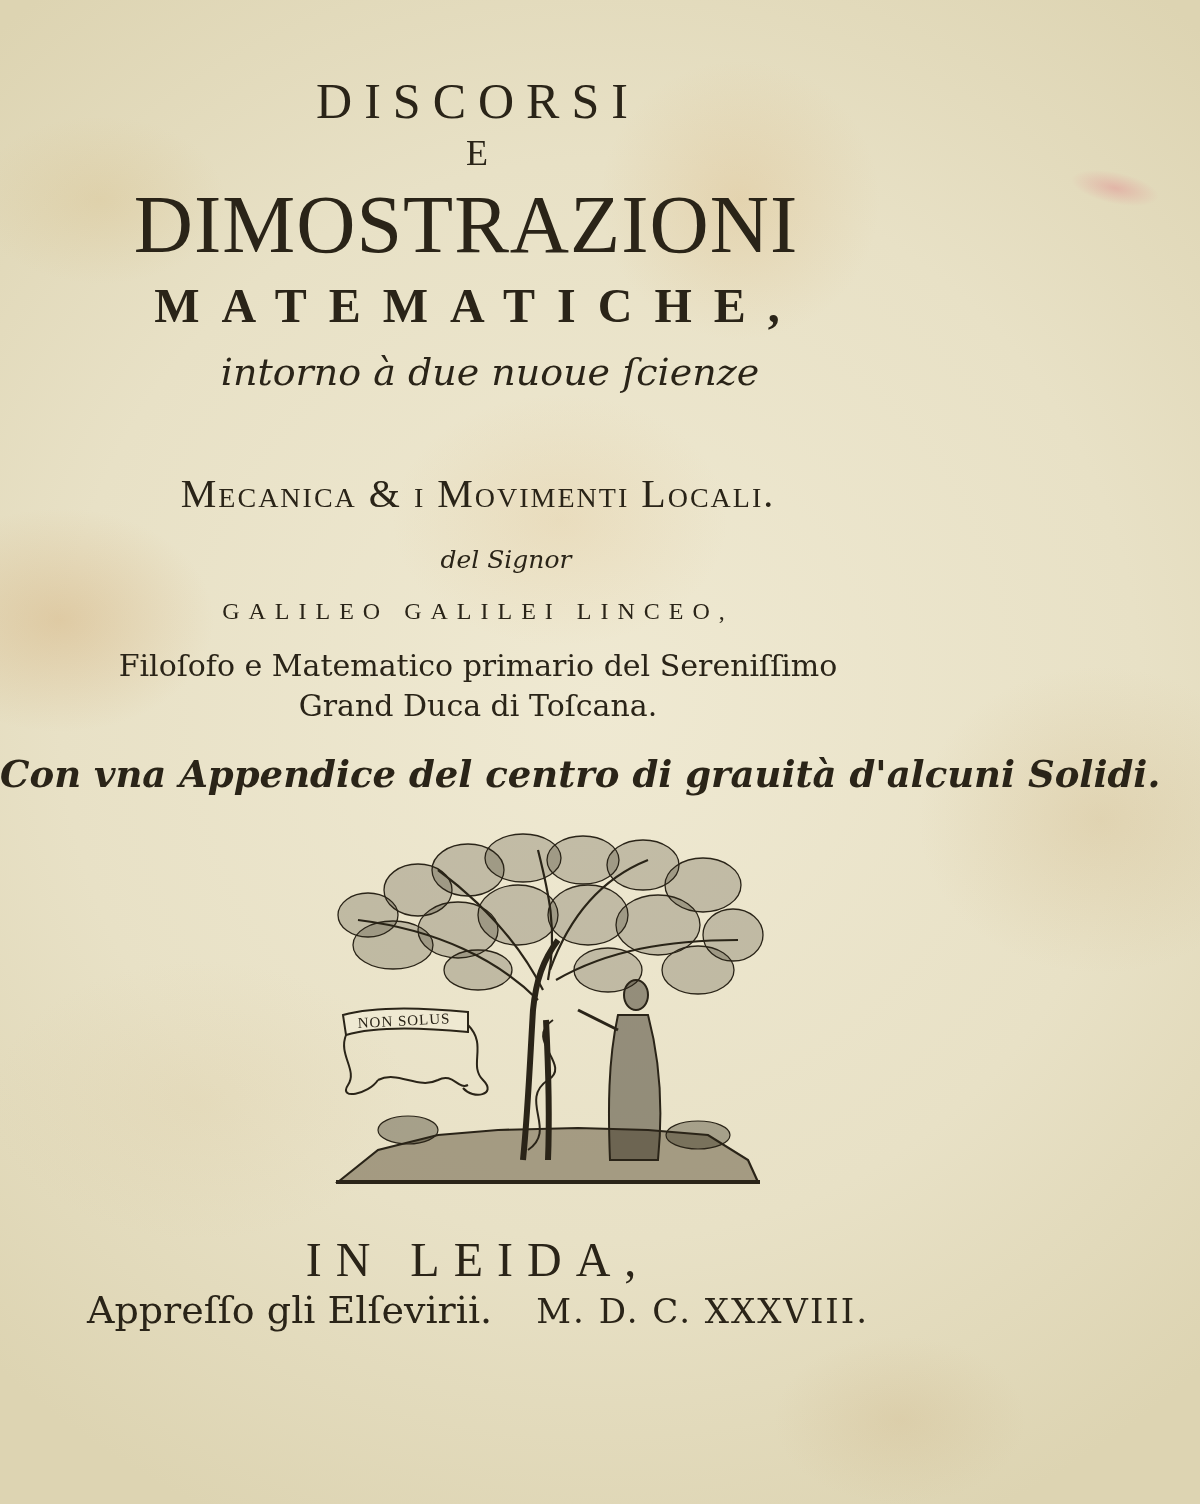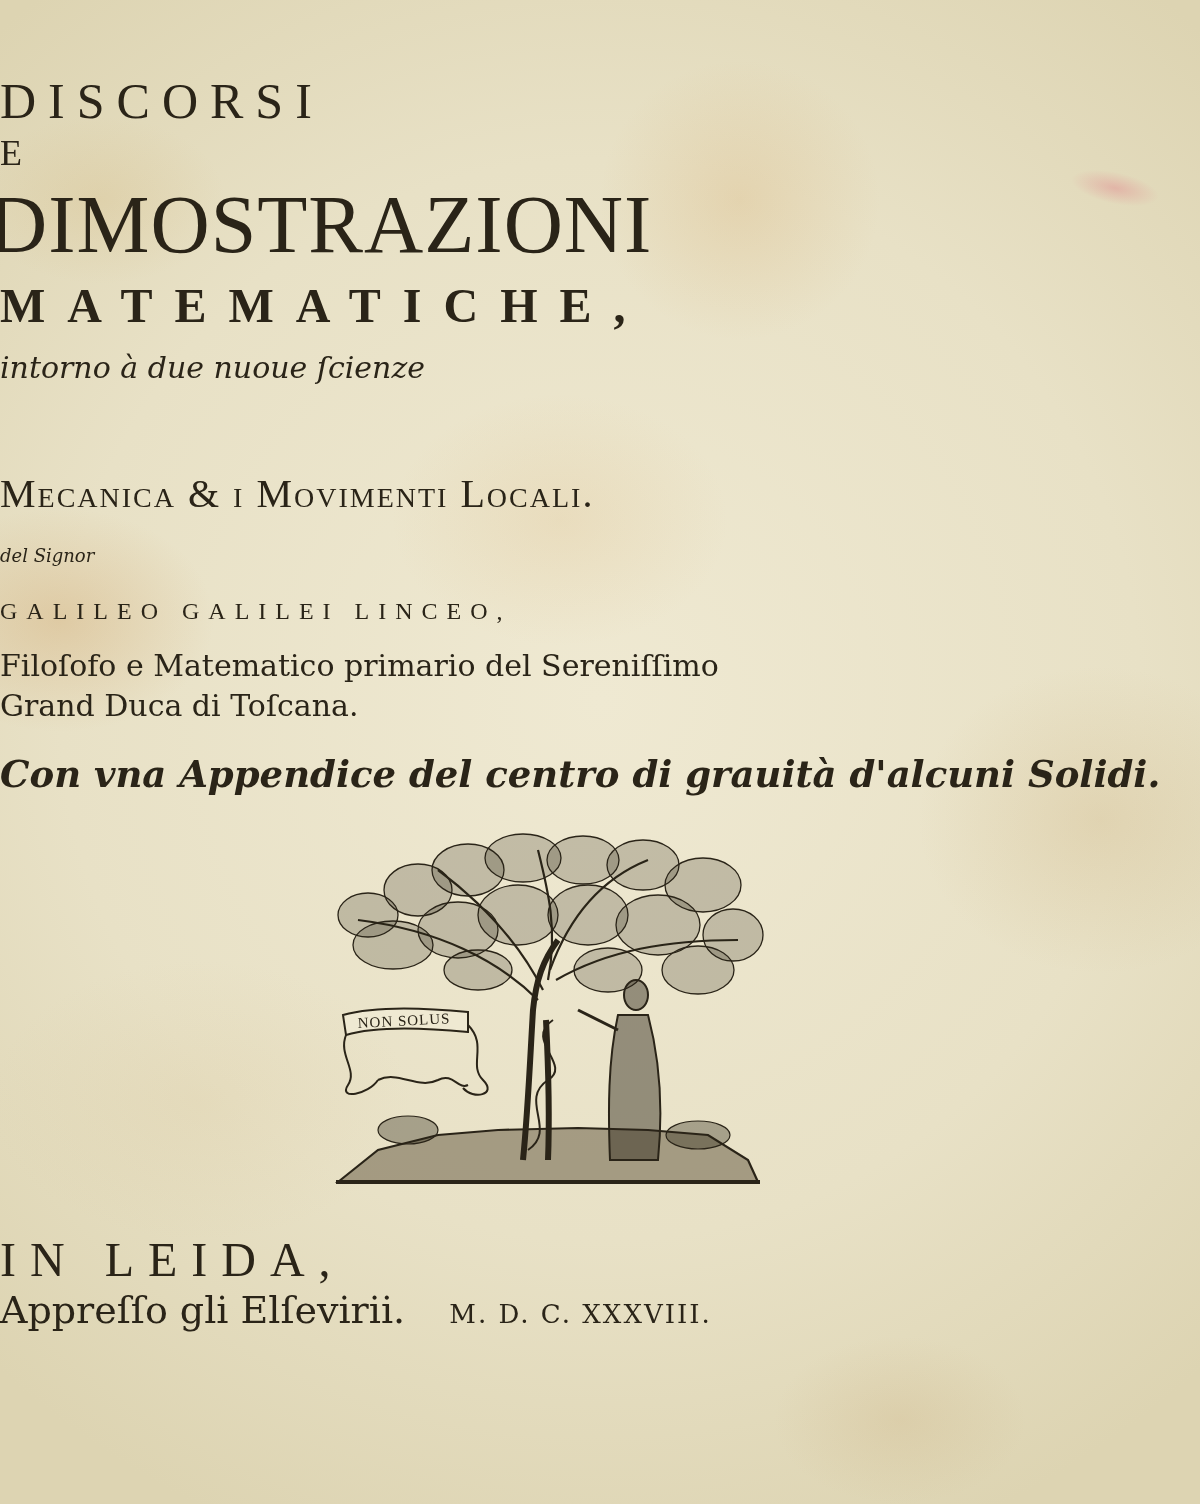--- a/index.html
+++ b/index.html
@@ -19,37 +19,37 @@
         radial-gradient(ellipse 260px 220px at 1100px 820px, rgba(200,170,115,0.25), transparent 70%),
         radial-gradient(ellipse 300px 200px at 200px 1100px, rgba(215,195,150,0.2), transparent 70%),
         radial-gradient(ellipse 180px 120px at 900px 1420px, rgba(200,170,120,0.22), transparent 70%),
         radial-gradient(ellipse 900px 900px at 600px 700px, #efe9d2 0%, #e8e1c6 60%, #ddd4b2 100%);
     }
     .stain-red {
       position: absolute; left: 1070px; top: 172px; width: 90px; height: 32px;
       background: radial-gradient(ellipse at center, rgba(225,150,150,0.55), rgba(225,150,150,0) 70%);
       transform: rotate(12deg);
     }
-    .line { position: absolute; left: 0; width: 956px; white-space: nowrap; }
+    .line { position: absolute; left: 0; width: 956px; text-align: center; white-space: nowrap; }
     .caps { font-family: "Liberation Serif", "DejaVu Serif", serif; }
     .l1 { top: 72px; font-size: 50px; letter-spacing: 12px; }
     .l2 { top: 132px; font-size: 36px; letter-spacing: 2px; }
     .l3 { top: 178px; font-size: 82px; letter-spacing: 1px; left: -12px; }
     .l4 { top: 278px; font-size: 48px; letter-spacing: 22px; font-weight: bold; }
-    .l5 { top: 350px; font-size: 30px; font-style: italic; }
+    .l5 { top: 350px; font-size: 38px; font-style: italic; margin-left: 12px; }
     .l6 { top: 418px; font-size: 29px; }
     .l7 { top: 470px; font-size: 40px; letter-spacing: 2px; font-variant: small-caps; }
-    .l8 { top: 545px; font-size: 18px; font-style: italic; }
+    .l8 { top: 545px; font-size: 25px; font-style: italic; margin-left: 28px; }
     .l9 { top: 598px; font-size: 24px; letter-spacing: 9px; }
     .l10 { top: 648px; font-size: 30px; }
     .l11 { top: 688px; font-size: 30px; }
     .l12 { top: 752px; font-size: 37px; font-style: italic; font-weight: bold; }
     .l13 { top: 1232px; font-size: 48px; letter-spacing: 14px; }
     .l14 { top: 1288px; font-size: 38px; }
-    .l14 .date { font-size: 26px; letter-spacing: 2px; margin-left: 32px; font-variant: small-caps; }
+    .l14 .date { font-size: 34px; letter-spacing: 2px; margin-left: 32px; font-variant: small-caps; }
     .emblem { position: absolute; left: 318px; top: 830px; width: 450px; height: 360px; }
     .banner-text { font-family: "Liberation Serif", serif; font-size: 15px; fill: #2a2418; letter-spacing: 1px; }
   </style>
 </head>
 <body>
 
 <div class="page">
   <div class="stain-red"></div>
 
   <div class="line caps l1">DISCORSI</div>

